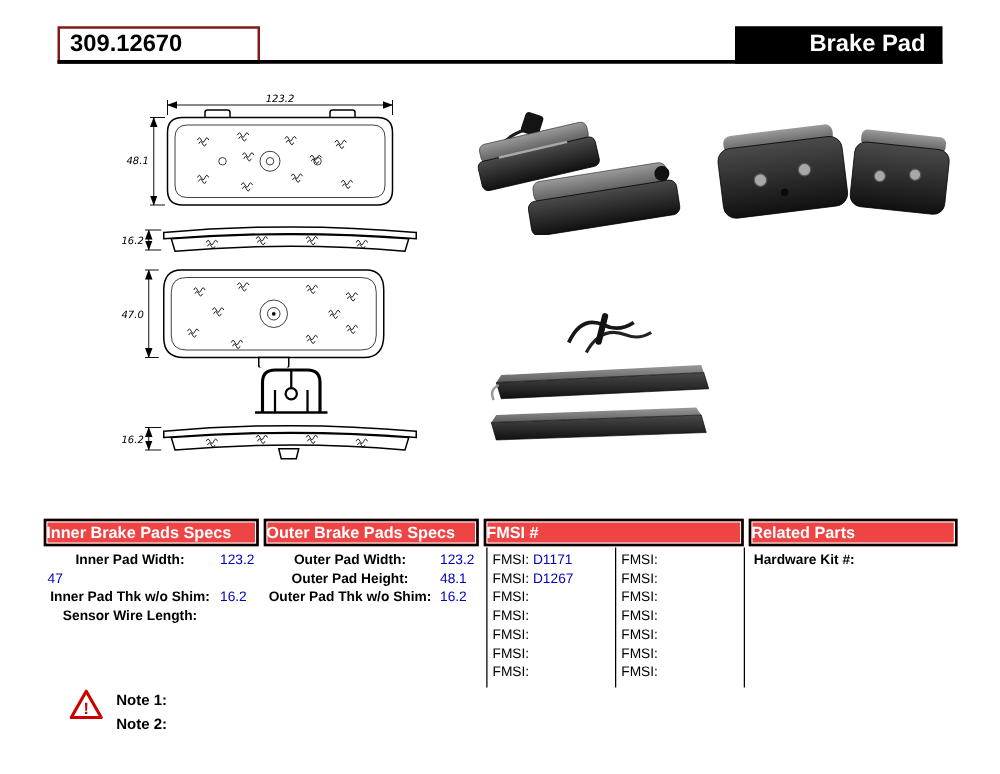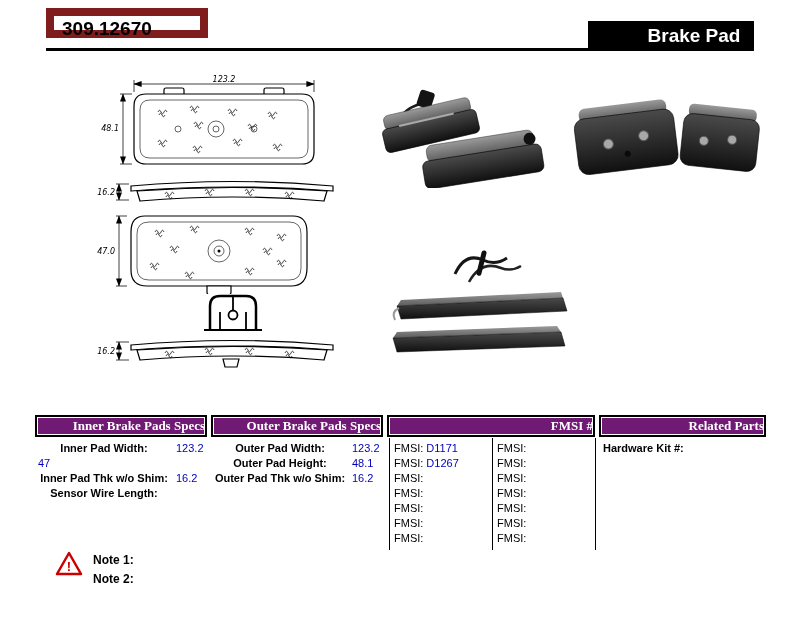--- a/index.html
+++ b/index.html
@@ -1,29 +1,29 @@
 <!DOCTYPE html>
 <html><head>
 <meta charset="utf-8">
 <style>
   * { box-sizing: border-box; margin: 0; padding: 0; }
   body { font-family: "Liberation Sans", sans-serif; background: #fff; }
   .page { position: relative; width: 800px; height: 619px; background: #fff; overflow: hidden; }
   .abs { position: absolute; }
 
   
-  .part-box { left: 46px; top: 8px; width: 162px; height: 30px; border: 8px solid #7f1d1d;
+  .part-box { left: 46px; top: 21px; width: 162px; height: 30px; border: 2px solid #7f1d1d;
     background: #fff; font-weight: bold; font-size: 19px; line-height: 26px; padding-left: 8px; }
   .header-line { left: 46px; top: 48px; width: 708px; height: 3px; background: #000; }
   .type-box { left: 588px; top: 21px; width: 166px; height: 30px; background: #000; color: #fff;
     font-weight: bold; font-size: 19px; text-align: center; line-height: 30px; padding-left: 46px; }
 
   
-  .spec-header { height: 22px; background: #701a75; border: 2px solid #000; box-shadow: inset 0 0 0 1px #fff;
-    color: #fff; font-weight: bold; font-size: 13px; text-align: right; line-height: 18px; top: 415px; font-family: Liberation Serif, serif; }
+  .spec-header { height: 22px; background: #ef4444; border: 2px solid #000; box-shadow: inset 0 0 0 1px #fff;
+    color: #fff; font-weight: bold; font-size: 13px; text-align: left; line-height: 18px; top: 415px; }
   .h-inner { left: 35px;  width: 172px; }
   .h-outer { left: 211px; width: 172px; }
   .h-fmsi  { left: 387px; width: 208px; }
   .h-rel   { left: 599px; width: 167px; }
 
   
   .spec-col { top: 441px; }
   .c-inner { left: 35px;  width: 172px; }
   .c-outer { left: 211px; width: 172px; }
   .spec-row { display: grid; grid-template-columns: 138px 1fr; height: 15px; font-size: 11px; line-height: 15px; }

